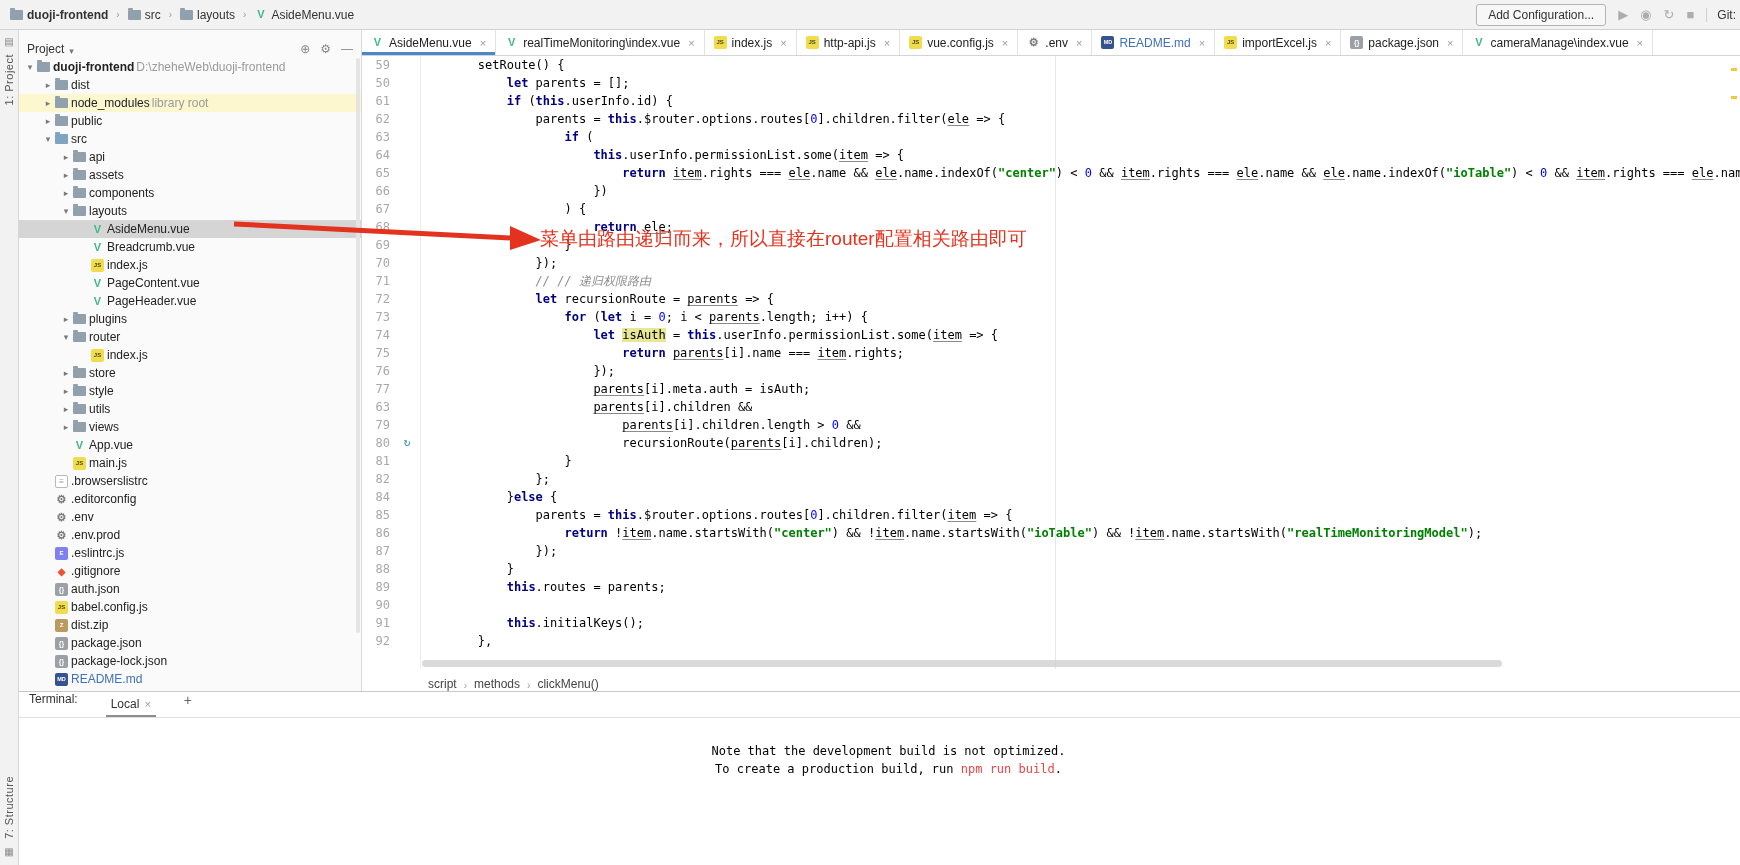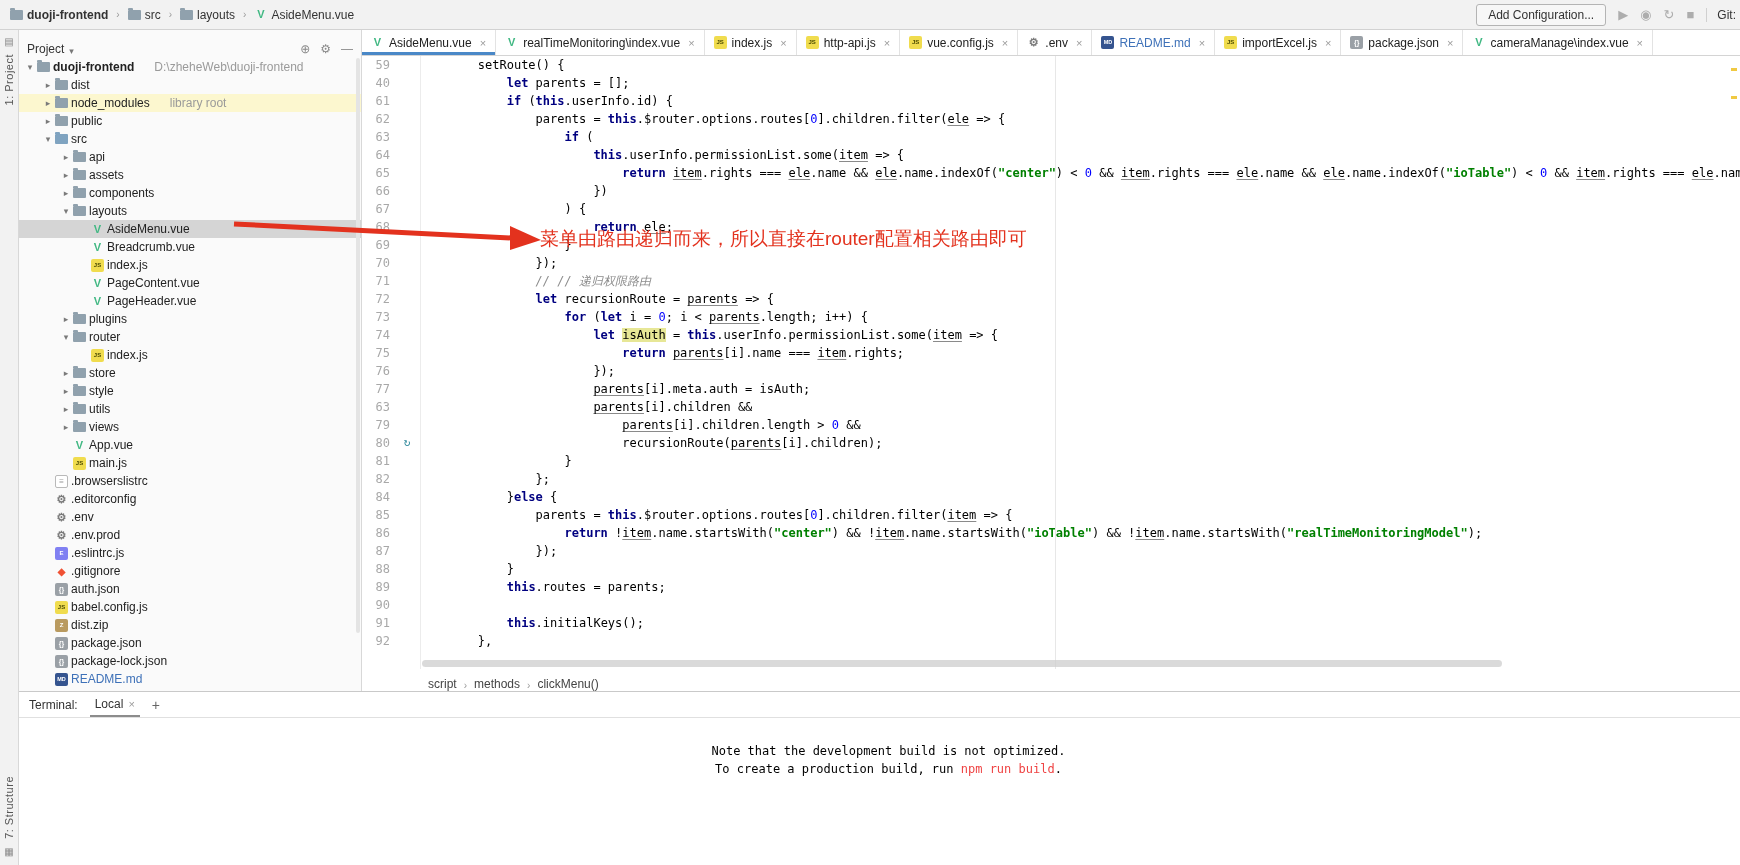--- a/index.html
+++ b/index.html
@@ -39,21 +39,21 @@
   .pp-sp { flex:1; }
   .pp-ic { color:#8a8a8a; font-size:12px; margin-left:10px; }
   .tree { flex:1; overflow:hidden; font-size:12px; position:relative; padding-top:2px; }
   .trow { height:18px; display:flex; align-items:center; white-space:nowrap; }
   .trow.sel { background:#d5d5d5; }
   .trow.lib { background:#fcf7cf; }
   .chev { width:14px; min-width:14px; text-align:center; color:#7a7a7a; font-size:9px; }
   .tname { margin-left:3px; color:#222; }
   .tname.bold { font-weight:bold; }
   .tname.blue { color:#3e71b8; }
-  .tnote { margin-left:20px; color:#9a9a9a; }
+  .tnote { margin-left:2px; color:#9a9a9a; }
   .ppthumb { position:absolute; right:1px; top:2px; width:4px; height:575px; background:#e4e4e4; border-radius:2px; }
 
   
   .ic { display:inline-flex; width:13px; height:13px; min-width:13px; align-items:center; justify-content:center;
     font:bold 6px/13px "Liberation Sans", sans-serif; border-radius:2px; }
   .ic-folder, .ic-folder-src { width:13px; min-width:13px; height:10px; background:#90a1ad; border-radius:1px; position:relative; }
   .ic-folder::before, .ic-folder-src::before { content:''; position:absolute; top:-2px; left:0; width:5px; height:2px;
     background:#90a1ad; border-radius:1px 1px 0 0; }
   .ic-folder-src { background:#7fa3c0; } .ic-folder-src::before { background:#7fa3c0; }
   .ic-vue { color:#41b883; font-size:11px; font-weight:bold; }
@@ -93,22 +93,22 @@
   .hthumb { position:absolute; bottom:2px; left:60px; width:1080px; height:7px; background:#cdcdcd;
     border-radius:4px; opacity:.75; }
   .mark { position:absolute; right:3px; width:6px; height:3px; background:#f0c942; }
 
   .ed-bc { height:22px; min-height:22px; display:flex; align-items:flex-end; gap:7px; padding-left:66px;
     font-size:12px; color:#444; background:#fff; }
   .bc-sep { color:#9a9a9a; font-size:10px; }
 
   
   .terminal { flex:1; border-top:1px solid #c9c9c9; background:#fff; display:flex; flex-direction:column; }
-  .t-header { height:26px; min-height:26px; display:flex; align-items:center; padding-left:10px;
-    font-size:12px; color:#333; gap:12px; border-bottom:1px solid #e0e0e0; }
+  .t-header { height:26px; min-height:26px; display:flex; padding-left:10px;
+    font-size:12px; color:#333; gap:28px; border-bottom:1px solid #e0e0e0; }
   .t-tab { display:flex; align-items:center; gap:5px; height:100%; padding:0 5px;
     border-bottom:2px solid #8c8c8c; }
   .t-tab .x { color:#9b9b9b; font-size:11px; }
   .t-plus { color:#666; font-size:14px; }
   .t-body { font:12px/18px "DejaVu Sans Mono", monospace; padding:24px 0 0 18px; color:#000;text-align:center; }
   .tk-cmd { color:#ef4444; }
 
   
   .arrow-overlay { position:absolute; inset:0; width:1740px; height:865px; pointer-events:none; z-index:50; }
   .annotation { position:absolute; left:540px; top:226px; font-size:19px; color:#e3321e;
@@ -406,21 +406,21 @@
               </div>
               <div class="tab">
                 <span class="ic ic-vue">V</span>
                 <span class="tab-label">cameraManage\index.vue</span>
                 <span class="x">×</span>
               </div>
             </div>
           <div class="code-wrap">
             <div id="code">
                 <div class="crow"><span class="gnum">59</span><span class="gico"></span><span class="ctext"><span class="tk-p">        setRoute() {</span></span></div>
-                <div class="crow"><span class="gnum">40</span><span class="gico"></span><span class="ctext"><span class="tk-p">            </span><span class="tk-k">let</span><span class="tk-p"> parents = [];</span></span></div>
+                <div class="crow"><span class="gnum">50</span><span class="gico"></span><span class="ctext"><span class="tk-p">            </span><span class="tk-k">let</span><span class="tk-p"> parents = [];</span></span></div>
                 <div class="crow"><span class="gnum">61</span><span class="gico"></span><span class="ctext"><span class="tk-p">            </span><span class="tk-k">if</span><span class="tk-p"> (</span><span class="tk-k">this</span><span class="tk-p">.userInfo.id) {</span></span></div>
                 <div class="crow"><span class="gnum">62</span><span class="gico"></span><span class="ctext"><span class="tk-p">                parents = </span><span class="tk-k">this</span><span class="tk-p">.$router.options.routes[</span><span class="tk-n">0</span><span class="tk-p">].children.filter(</span><span class="tk-u">ele</span><span class="tk-p"> =&gt; {</span></span></div>
                 <div class="crow"><span class="gnum">63</span><span class="gico"></span><span class="ctext"><span class="tk-p">                    </span><span class="tk-k">if</span><span class="tk-p"> (</span></span></div>
                 <div class="crow"><span class="gnum">64</span><span class="gico"></span><span class="ctext"><span class="tk-p">                        </span><span class="tk-k">this</span><span class="tk-p">.userInfo.permissionList.some(</span><span class="tk-u">item</span><span class="tk-p"> =&gt; {</span></span></div>
                 <div class="crow"><span class="gnum">65</span><span class="gico"></span><span class="ctext"><span class="tk-p">                            </span><span class="tk-k">return</span><span class="tk-p"> </span><span class="tk-u">item</span><span class="tk-p">.rights === </span><span class="tk-u">ele</span><span class="tk-p">.name &amp;&amp; </span><span class="tk-u">ele</span><span class="tk-p">.name.indexOf(</span><span class="tk-s">"center"</span><span class="tk-p">) &lt; </span><span class="tk-n">0</span><span class="tk-p"> &amp;&amp; </span><span class="tk-u">item</span><span class="tk-p">.rights === </span><span class="tk-u">ele</span><span class="tk-p">.name &amp;&amp; </span><span class="tk-u">ele</span><span class="tk-p">.name.indexOf(</span><span class="tk-s">"ioTable"</span><span class="tk-p">) &lt; </span><span class="tk-n">0</span><span class="tk-p"> &amp;&amp; </span><span class="tk-u">item</span><span class="tk-p">.rights === </span><span class="tk-u">ele</span><span class="tk-p">.name</span></span></div>
                 <div class="crow"><span class="gnum">66</span><span class="gico"></span><span class="ctext"><span class="tk-p">                        })</span></span></div>
                 <div class="crow"><span class="gnum">67</span><span class="gico"></span><span class="ctext"><span class="tk-p">                    ) {</span></span></div>
                 <div class="crow"><span class="gnum">68</span><span class="gico"></span><span class="ctext"><span class="tk-p">                        </span><span class="tk-k">return</span><span class="tk-p"> </span><span class="tk-u">ele</span><span class="tk-p">;</span></span></div>
                 <div class="crow"><span class="gnum">69</span><span class="gico"></span><span class="ctext"><span class="tk-p">                    }</span></span></div>
                 <div class="crow"><span class="gnum">70</span><span class="gico"></span><span class="ctext"><span class="tk-p">                });</span></span></div>

